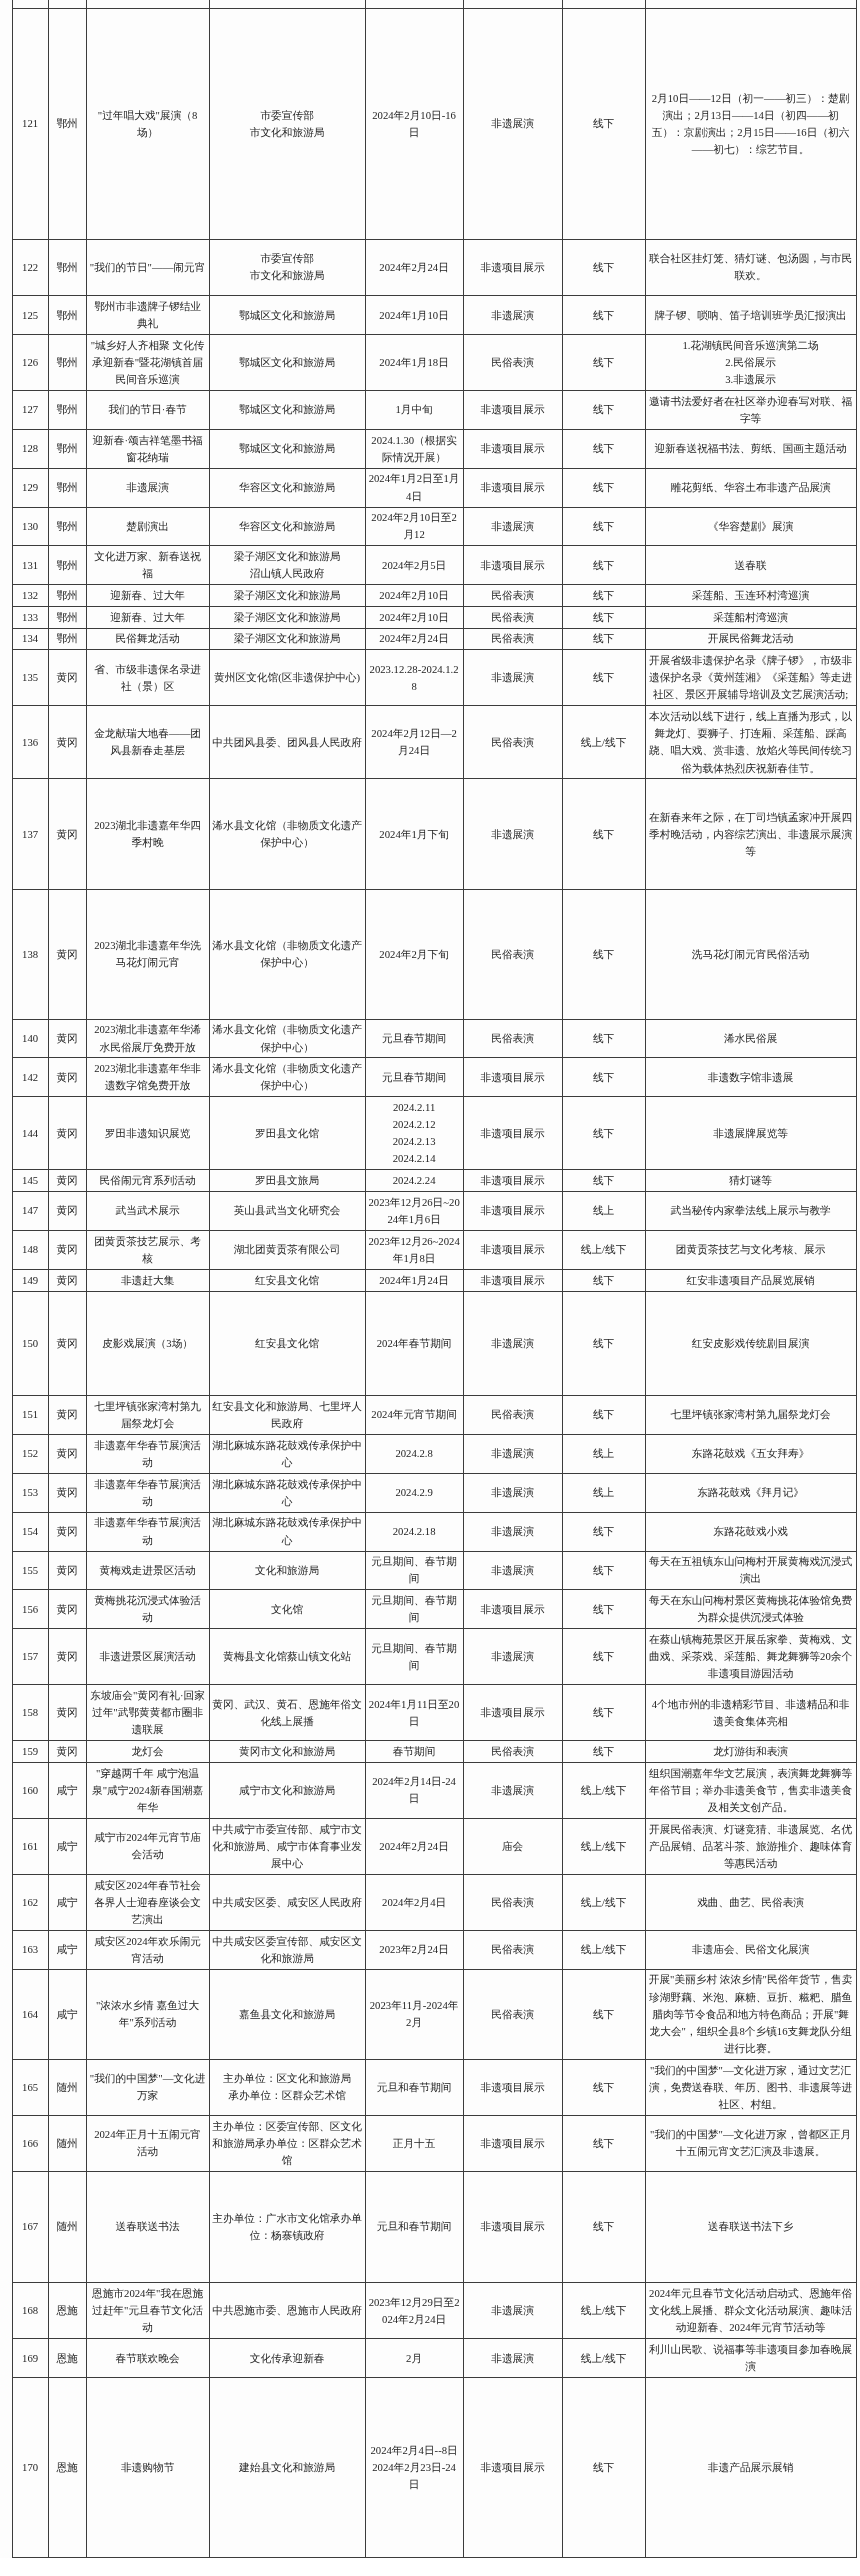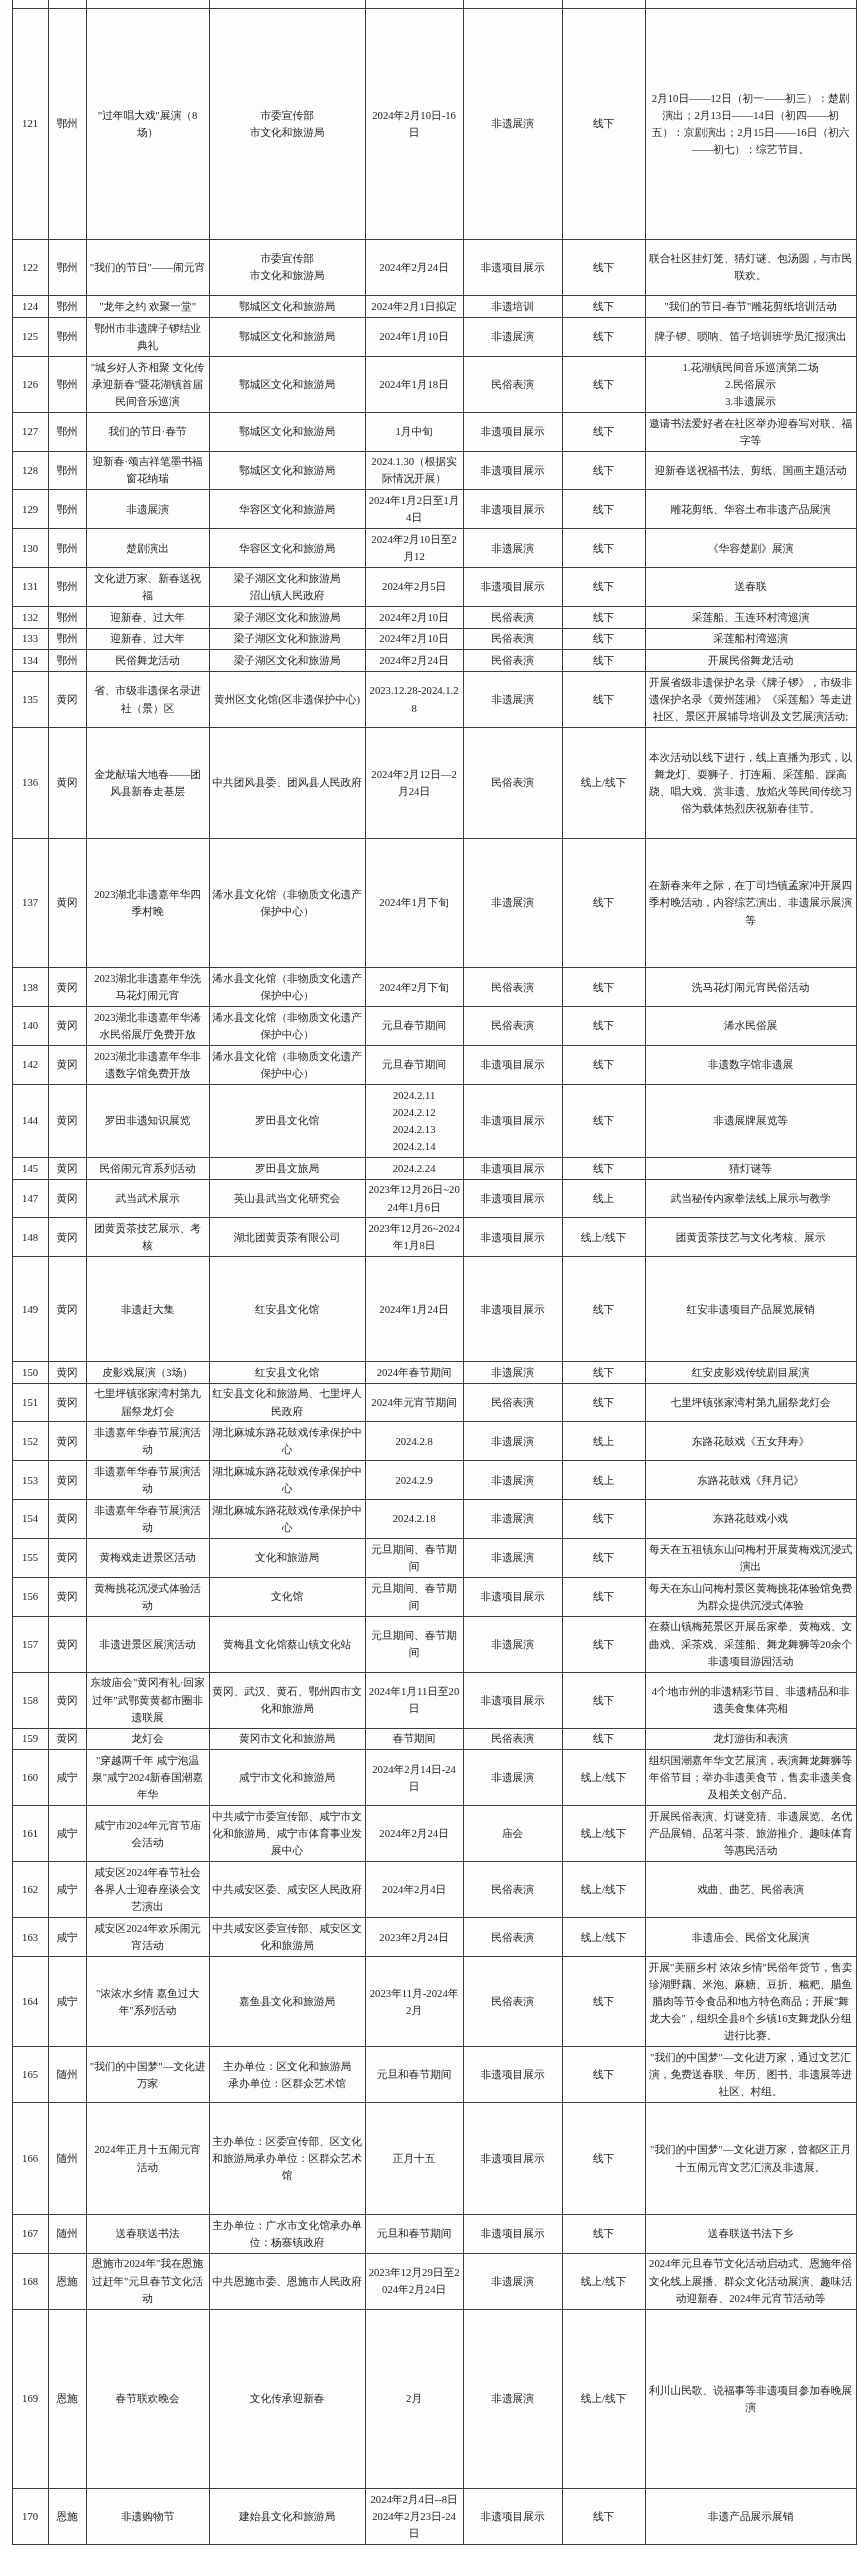--- a/index.html
+++ b/index.html
@@ -93,30 +93,20 @@
           <td>鄂州</td>
           <td>"我们的节日"——闹元宵</td>
           <td>市委宣传部
 市文化和旅游局</td>
           <td>2024年2月24日</td>
           <td>非遗项目展示</td>
           <td>线下</td>
           <td>联合社区挂灯笼、猜灯谜、包汤圆，与市民联欢。</td>
         </tr>
         <tr>
-          <td>124</td>
-          <td>鄂州</td>
-          <td>"龙年之约 欢聚一堂"</td>
-          <td>鄂城区文化和旅游局</td>
-          <td>2024年2月1日拟定</td>
-          <td>非遗培训</td>
-          <td>线下</td>
-          <td>"我们的节日-春节"雕花剪纸培训活动</td>
-        </tr>
-        <tr>
           <td>125</td>
           <td>鄂州</td>
           <td>鄂州市非遗牌子锣结业典礼</td>
           <td>鄂城区文化和旅游局</td>
           <td>2024年1月10日</td>
           <td>非遗展演</td>
           <td>线下</td>
           <td>牌子锣、唢呐、笛子培训班学员汇报演出</td>
         </tr>
         <tr>
@@ -402,21 +392,21 @@
           <td>黄梅县文化馆蔡山镇文化站</td>
           <td>元旦期间、春节期间</td>
           <td>非遗展演</td>
           <td>线下</td>
           <td>在蔡山镇梅苑景区开展岳家拳、黄梅戏、文曲戏、采茶戏、采莲船、舞龙舞狮等20余个非遗项目游园活动</td>
         </tr>
         <tr>
           <td>158</td>
           <td>黄冈</td>
           <td>东坡庙会"黄冈有礼·回家过年"武鄂黄黄都市圈非遗联展</td>
-          <td>黄冈、武汉、黄石、鄂州四市文化和旅游局</td>
+          <td>黄冈、武汉、黄石、恩施年俗文化线上展播</td>
           <td>2024年1月11日至20日</td>
           <td>非遗项目展示</td>
           <td>线下</td>
           <td>4个地市州的非遗精彩节目、非遗精品和非遗美食集体亮相</td>
         </tr>
         <tr>
           <td>159</td>
           <td>黄冈</td>
           <td>龙灯会</td>
           <td>黄冈市文化和旅游局</td>

